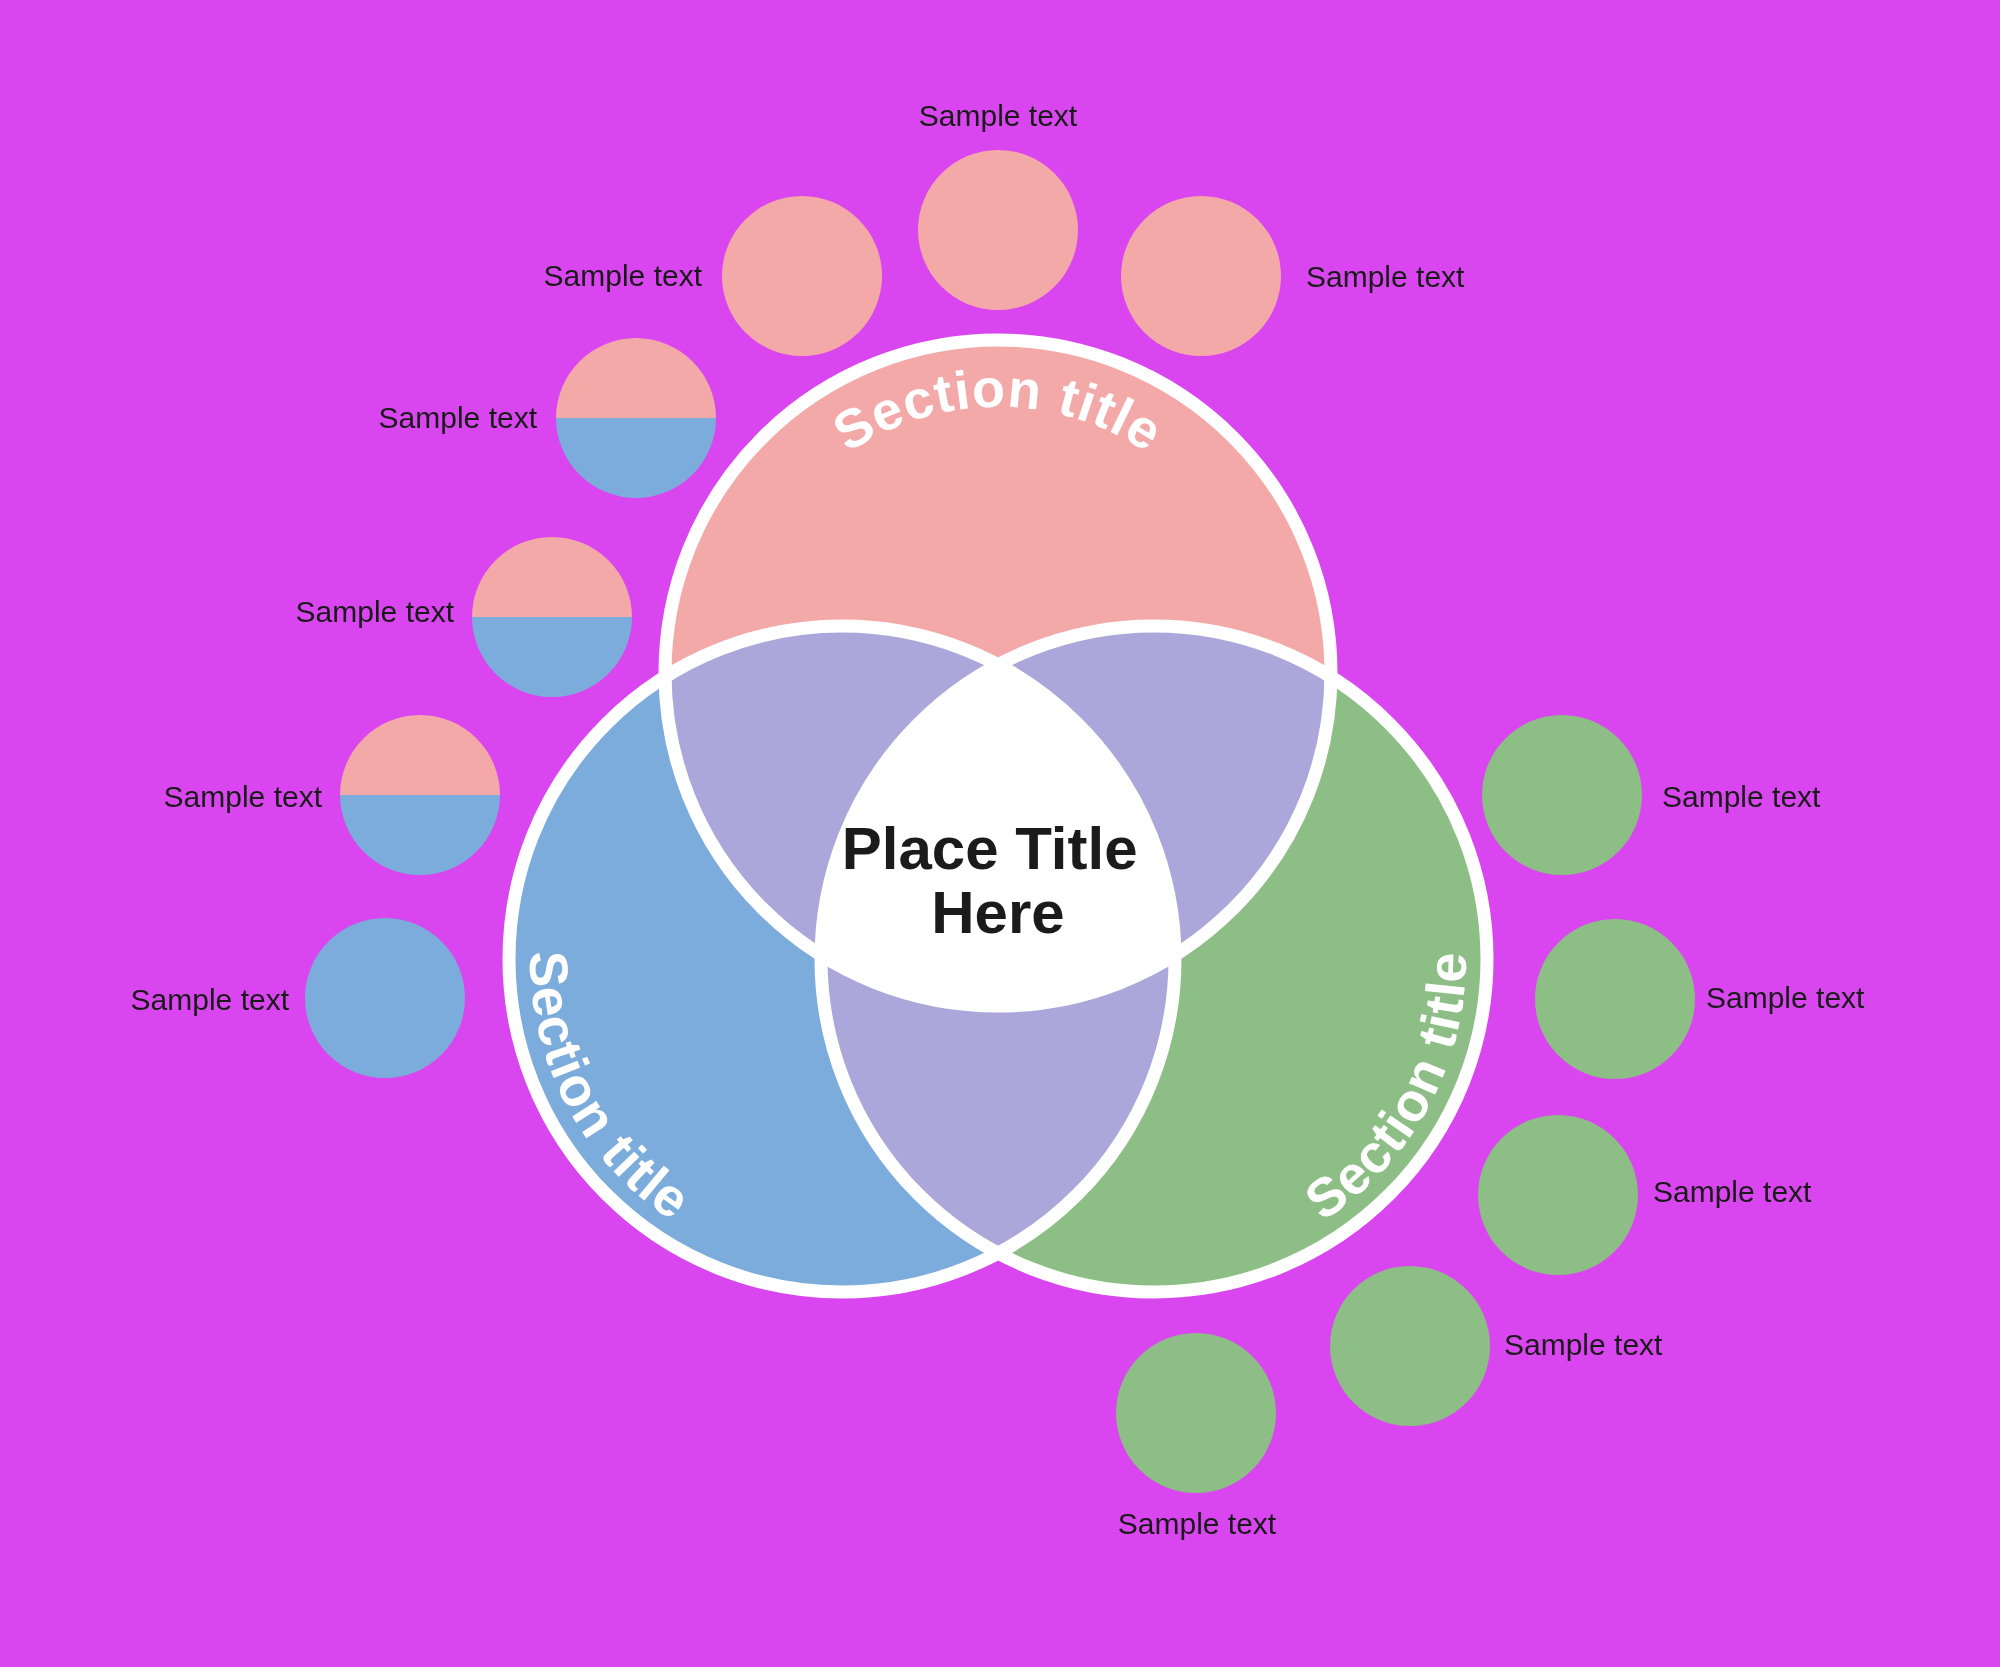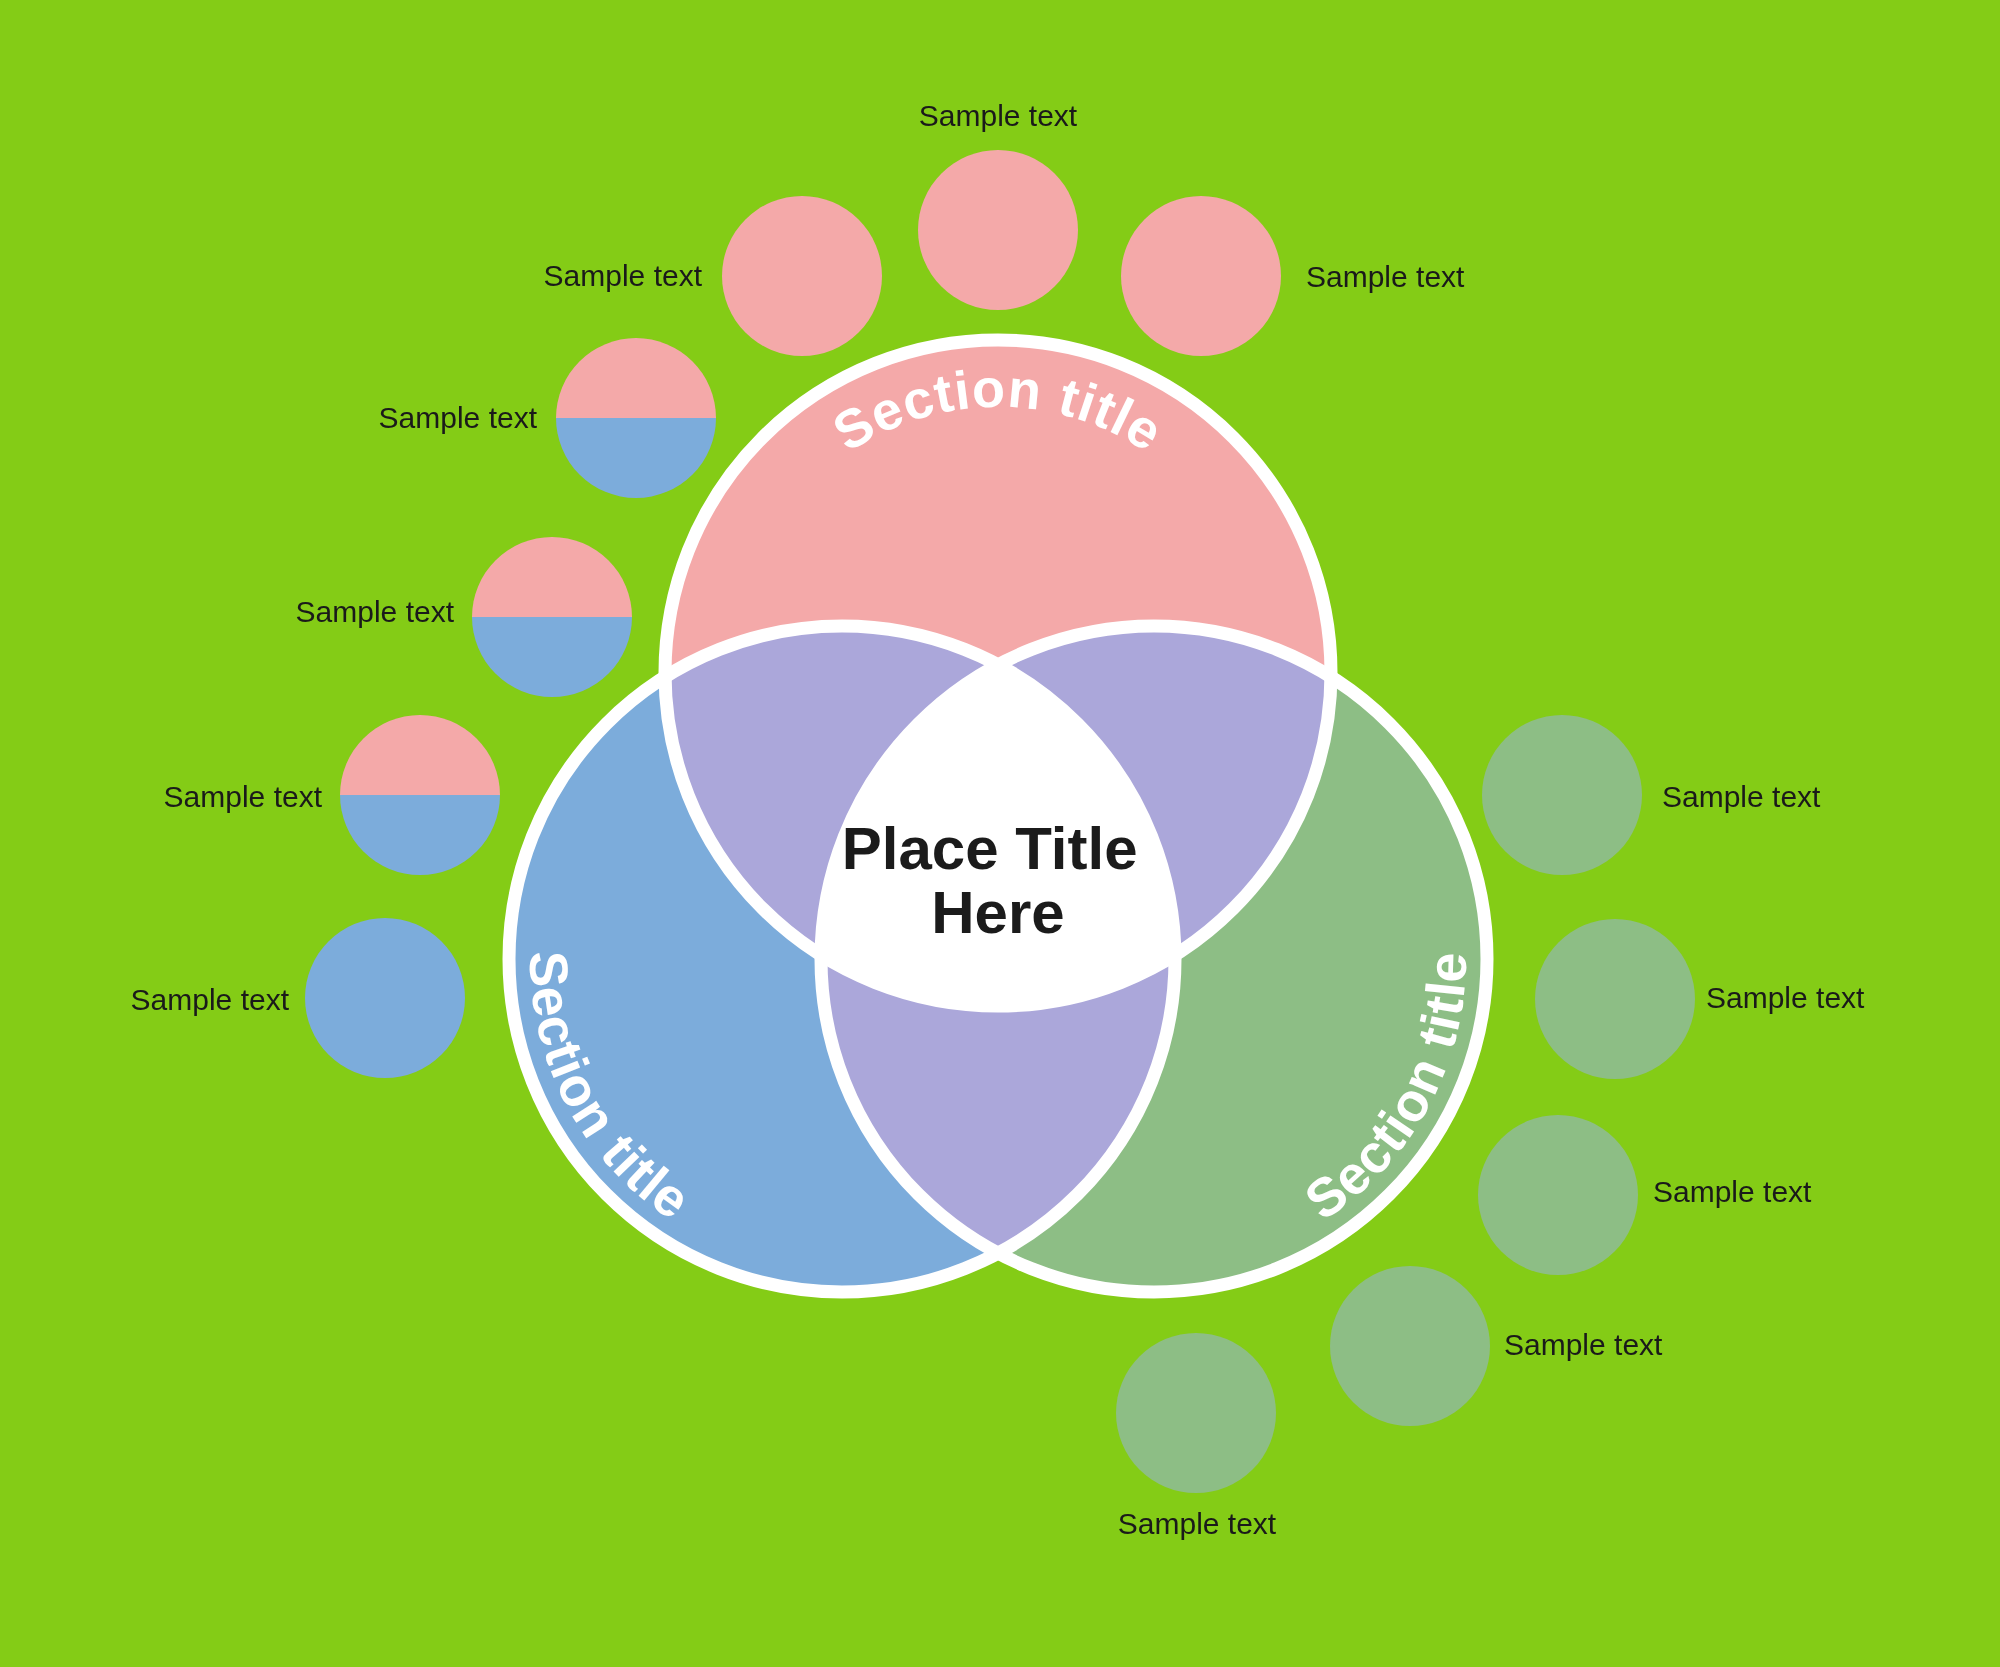--- a/index.html
+++ b/index.html
@@ -4,21 +4,21 @@
 <style>
   html, body {
     margin: 0;
     padding: 0;
     background: #FFFFFF;
   }
   .canvas {
     position: relative;
     width: 2000px;
     height: 1667px;
-    background: #84cc16;
+    background: #d946ef;
     overflow: hidden;
     font-family: "Liberation Sans", "DejaVu Sans", sans-serif;
   }
   svg { display: block; width: 2000px; height: 1667px; }
 
   .sample-label {
     font-family: "Liberation Sans", "DejaVu Sans", sans-serif;
     font-size: 30px;
     fill: #1A1A1A;
   }

